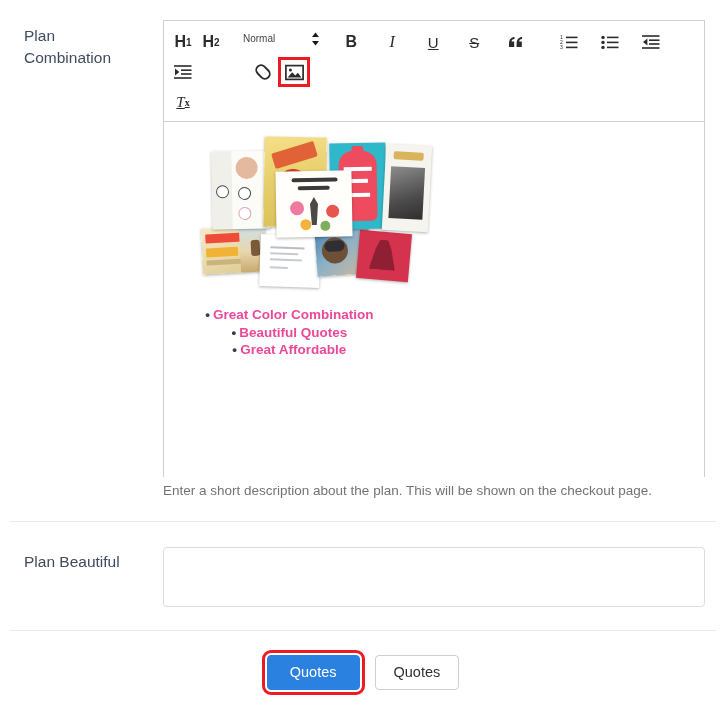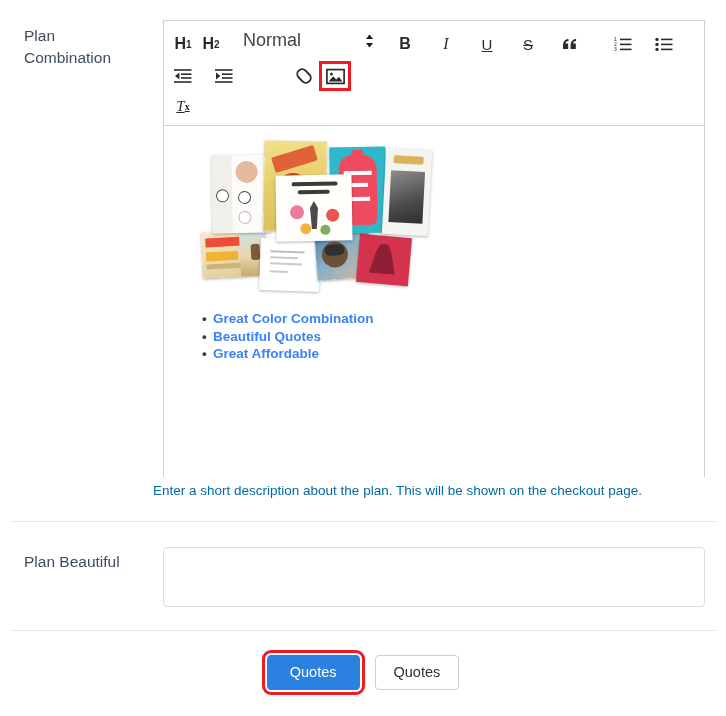--- a/index.html
+++ b/index.html
@@ -69,22 +69,21 @@
     font-family: "Liberation Sans", sans-serif;
   }
   .hbtn sub { font-size: 10px; font-weight: 700; }
 
   .tb-select {
     display: inline-flex;
     align-items: center;
     margin: 3px 4px 10px 18px;
     cursor: pointer;
     color: #444;
-    font-size: 18px;
-    gap: 28px;
+    font-size: 10px;
   }
   .tb-select .sel-label { color: #444; }
   .tb-select .sel-arrows {
     margin-left: 36px;
     display: inline-flex;
     flex-direction: column;
     line-height: 5px;
     font-size: 9px;
     color: #222;
   }
@@ -125,38 +124,39 @@
     position: absolute;
     left: 38px;
     top: 184px;
     margin: 0;
     padding: 0;
     list-style: none;
   }
   .bullets li {
     font-size: 13.5px;
     font-weight: 700;
-    color: #3b82f6;
+    color: #ec4899;
     line-height: 17.5px;
     margin-bottom: 0px;
     white-space: nowrap;
+    text-align: center;
   }
   .bullets li::before {
     content: "\2022";
     display: inline-block;
     width: 11px;
     color: #33404f;
   }
 
   .help-text {
     position: absolute;
-    left: 153px;
+    left: 163px;
     top: 482px;
     font-size: 13.5px;
-    color: #0369a1;
+    color: #737373;
     line-height: 18px;
   }
 
   
   .divider {
     position: absolute;
     left: 10px;
     width: 706px;
     height: 1px;
     background: #e8e8e8;

